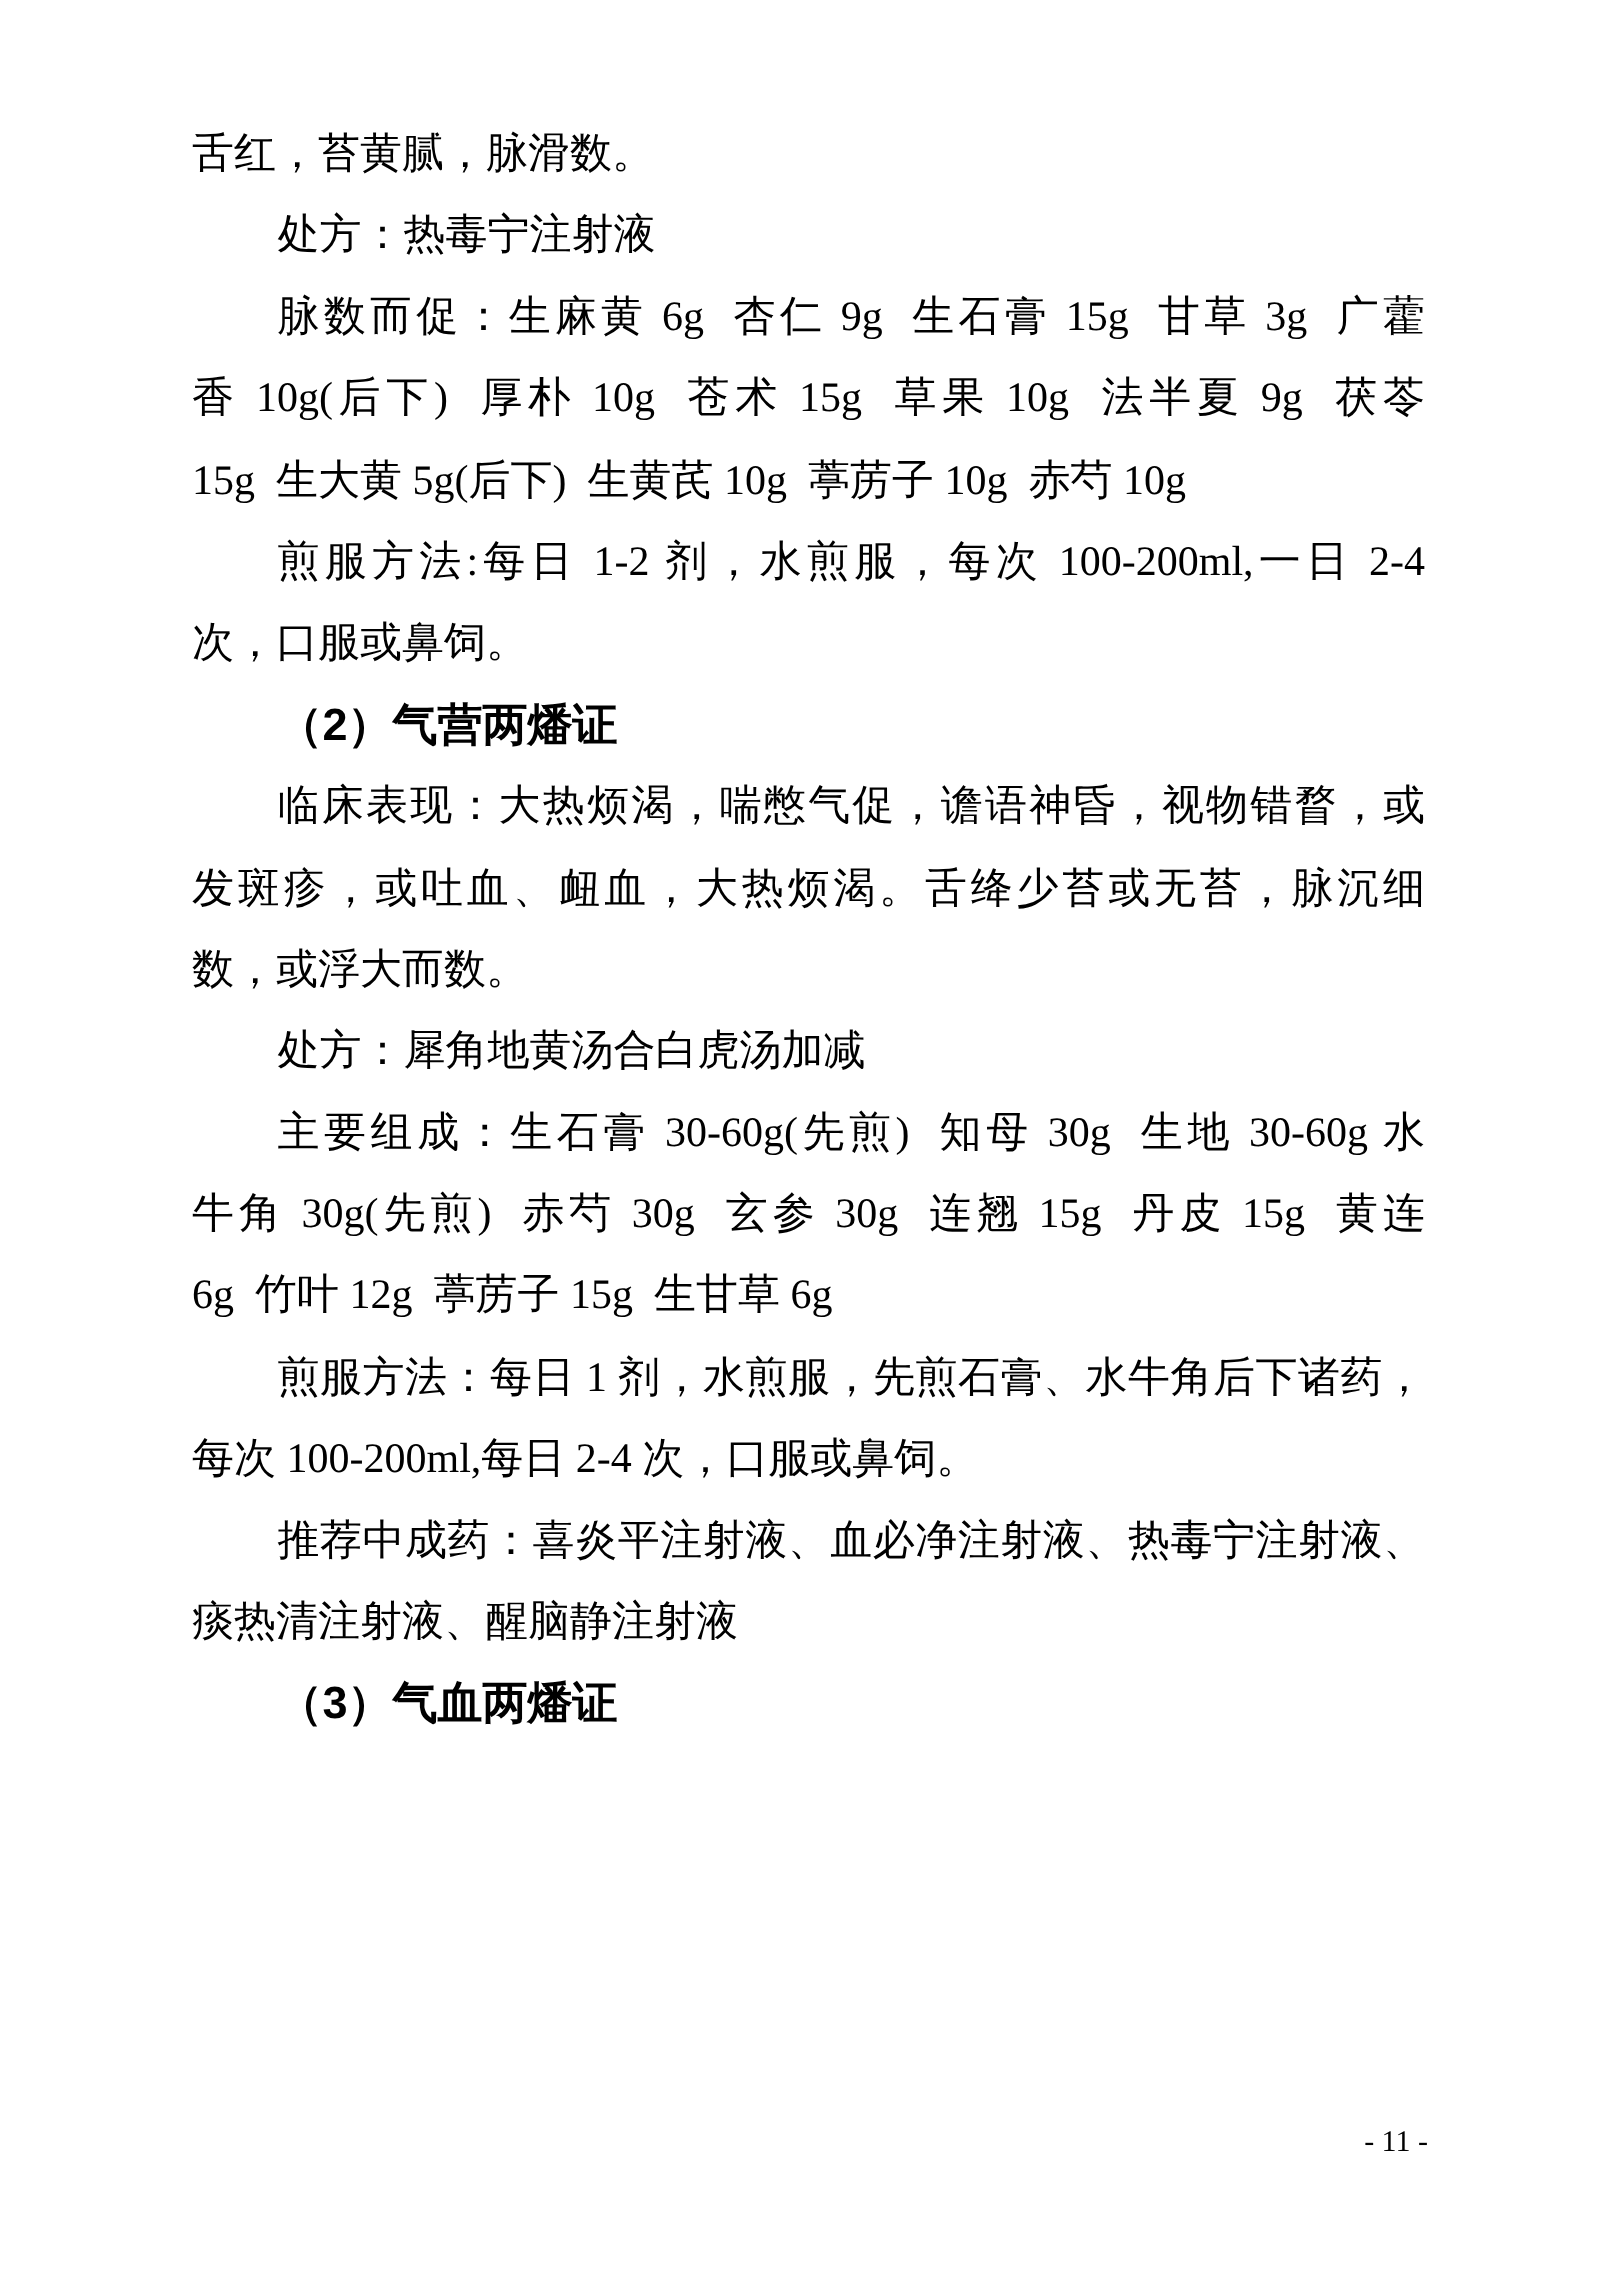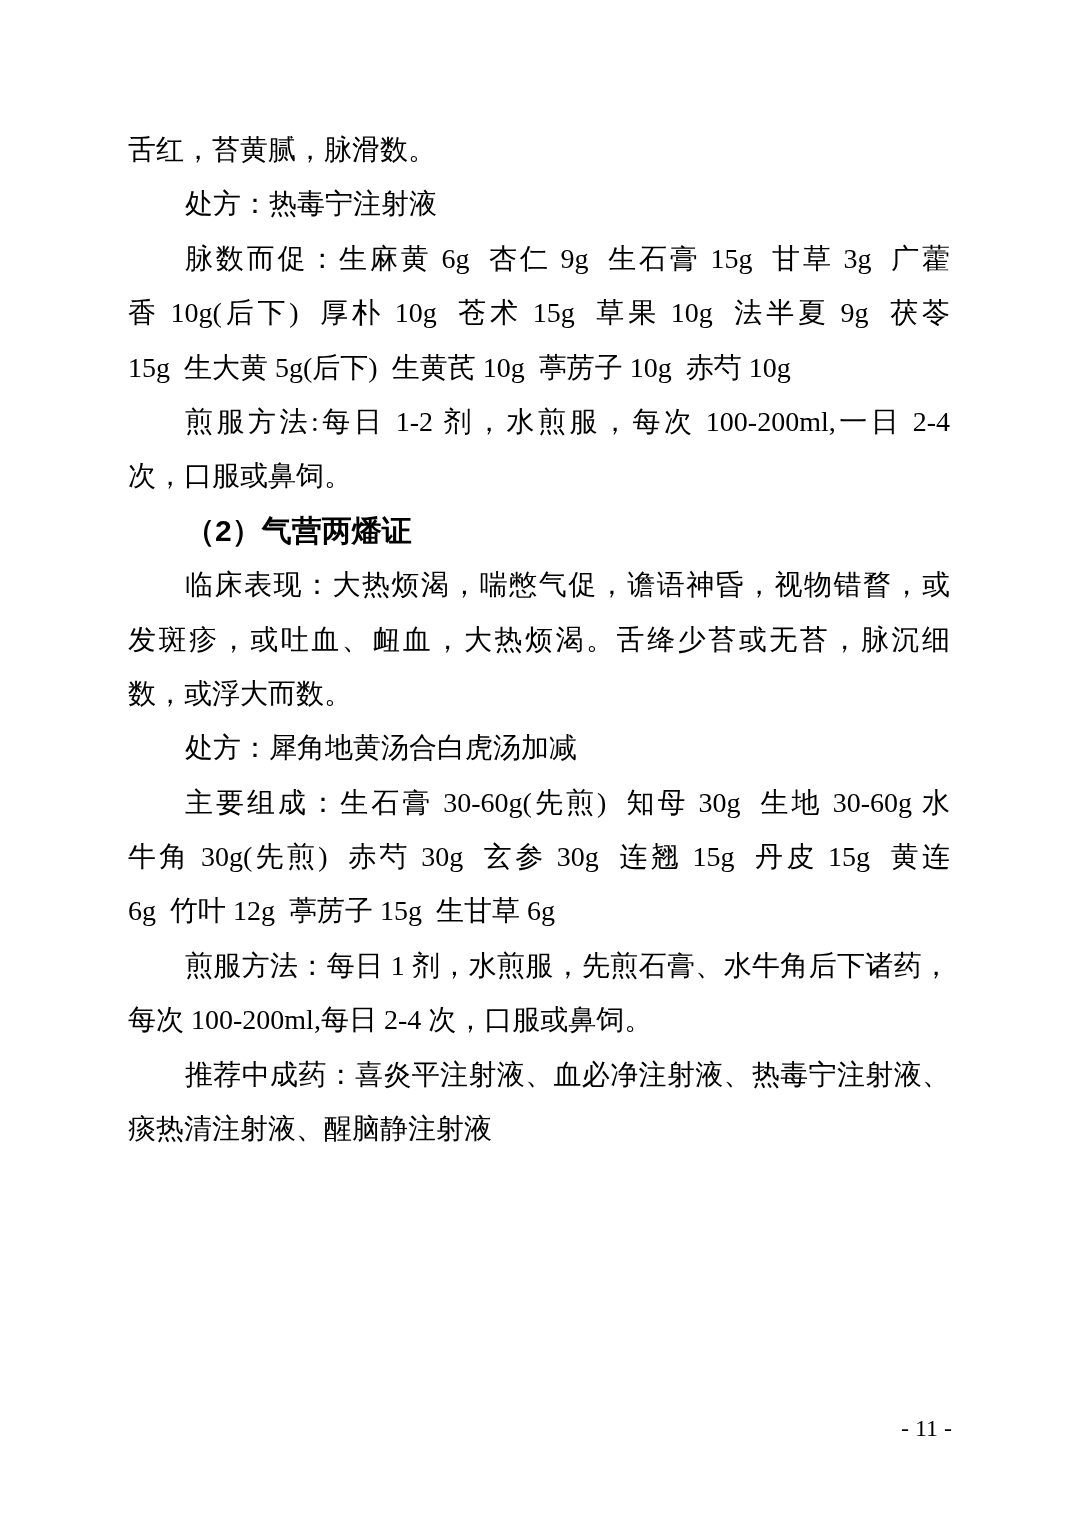--- a/index.html
+++ b/index.html
@@ -13,22 +13,21 @@
     height: 1528px;
     background: #ffffff;
     overflow: hidden;
     color: #000000;
   }
   .doc {
     position: absolute;
     left: 128px;
     top: 0;
     width: 822px;
-    padding-top: 107px;
-    margin-top: 16px;
+    padding-top: 76px;
   }
   .line {
     font-family: "Liberation Serif", "DejaVu Serif", serif;
     font-size: 28px;
     line-height: 54.4px;
     height: 54.4px;
     white-space: pre-wrap;
     overflow: hidden;
     color: #000000;
   }
@@ -43,21 +42,21 @@
   .heading {
     font-family: "Liberation Sans", "DejaVu Sans", sans-serif;
     font-weight: bold;
     font-size: 30px;
   }
   .page-number {
     position: absolute;
     top: 1413px;
     right: 128px;
     font-family: "Liberation Serif", "DejaVu Serif", serif;
-    font-size: 24px;
+    font-size: 20px;
     line-height: 30px;
     color: #000000;
     white-space: pre;
   }
 </style>
 </head>
 <body>
 
 <div class="page">
   <div class="doc">
@@ -73,15 +72,16 @@
     <div class="line justify">发斑疹，或吐血、衄血，大热烦渴。舌绛少苔或无苔，脉沉细</div>
     <div class="line">数，或浮大而数。</div>
     <div class="line indent">处方：犀角地黄汤合白虎汤加减</div>
     <div class="line indent justify">主要组成：生石膏 30-60g(先煎)  知母 30g  生地 30-60g 水</div>
     <div class="line justify">牛角 30g(先煎)  赤芍 30g  玄参 30g  连翘 15g  丹皮 15g  黄连</div>
     <div class="line">6g  竹叶 12g  葶苈子 15g  生甘草 6g</div>
     <div class="line indent justify">煎服方法：每日 1 剂，水煎服，先煎石膏、水牛角后下诸药，</div>
     <div class="line">每次 100-200ml,每日 2-4 次，口服或鼻饲。</div>
     <div class="line indent justify">推荐中成药：喜炎平注射液、血必净注射液、热毒宁注射液、</div>
     <div class="line">痰热清注射液、醒脑静注射液</div>
+    <div class="line indent heading">（3）气血两燔证</div>
   </div>
   <div class="page-number">- 11 -</div>
 </div>
 
 </body></html>

